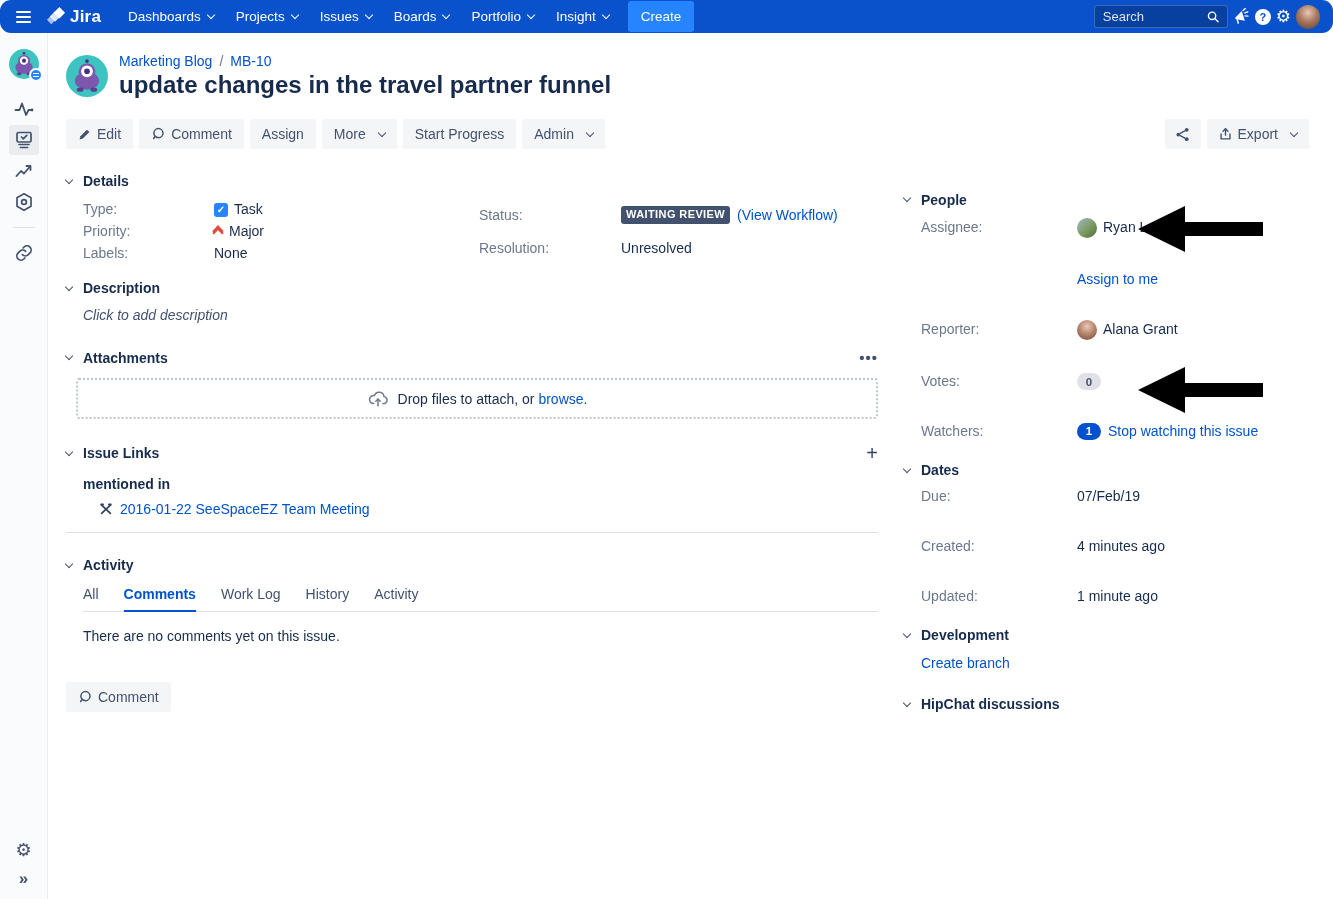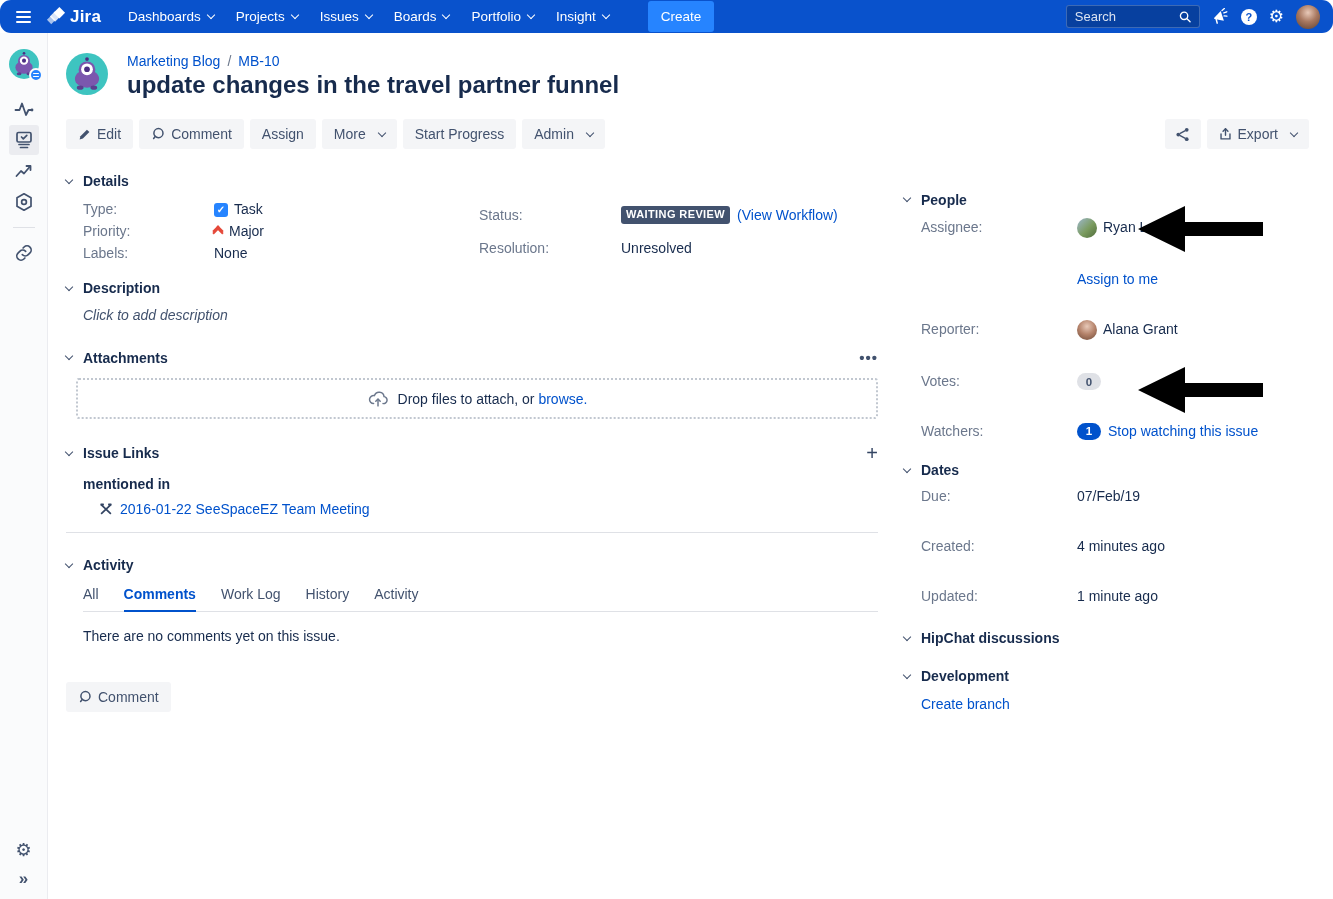--- a/index.html
+++ b/index.html
@@ -12,22 +12,22 @@
   .link { color:#0052CC; }
 
   
   .navbar { position:absolute; top:0; left:0; right:0; height:33px; background:#0952CC; display:flex; align-items:center; color:#fff; z-index:10;border-radius:11px; }
   .hamburger { margin:0 15px 0 16px; display:flex; flex-direction:column; gap:3px; cursor:pointer; }
   .hamburger span { width:15px; height:2px; background:#fff; border-radius:1px; }
   .brand { display:flex; align-items:center; gap:3px; margin-right:16px; cursor:pointer; }
   .brand-name { font-size:17px; font-weight:bold; letter-spacing:.2px; }
   .nav-item { display:flex; align-items:center; font-size:13.5px; padding:0 11px; height:30px; cursor:pointer; white-space:nowrap; }
   .caret { width:6px; height:6px; border-right:1.6px solid currentColor; border-bottom:1.6px solid currentColor; transform:rotate(45deg); display:inline-block; margin-left:7px; margin-top:-4px; }
-  .create-btn { background:#2684FF; border:none; color:#fff; font-size:13.5px; font-family:inherit; padding:8px 13px; border-radius:3px; margin-left:28px; cursor:pointer; }
-  .nav-right { margin-left:auto; display:flex; align-items:center; gap:12px; padding-right:13px; }
+  .create-btn { background:#2684FF; border:none; color:#fff; font-size:13.5px; font-family:inherit; padding:8px 13px; border-radius:3px; margin-left:8px; cursor:pointer; }
+  .nav-right { margin-left:auto; display:flex; align-items:center; gap:5px; padding-right:13px; }
   .search-box { display:flex; align-items:center; background:rgba(0,0,0,0.22); border:1px solid rgba(255,255,255,0.22); border-radius:3px; height:23px; width:134px; padding:0 7px 0 8px; }
   .search-box input { background:transparent; border:none; outline:none; color:#fff; font-size:13px; width:100%; font-family:inherit; }
   .search-box input::placeholder { color:rgba(255,255,255,0.85); }
   .nav-icon { display:flex; align-items:center; justify-content:center; cursor:pointer; }
   .help-circle { width:16px; height:16px; border-radius:50%; background:#fff; color:#0952CC; font-size:11px; font-weight:bold; display:flex; align-items:center; justify-content:center; }
   .gear-glyph { font-size:17px; line-height:1; color:#fff; }
   .nav-avatar { width:24px; height:24px; border-radius:50%; background:radial-gradient(circle at 50% 32%, #e8c9b8 0%, #a87860 45%, #5e4032 100%); cursor:pointer; }
 
   
   .sidebar { position:absolute; top:33px; left:0; bottom:0; width:48px; background:#FAFBFC; border-right:1px solid #EBECF0; display:flex; flex-direction:column; align-items:center; padding-top:16px; }
@@ -36,21 +36,21 @@
   .sb-badge i { display:block; width:6px; height:1.4px; background:#fff; border-radius:1px; }
   .sb-icon { width:30px; height:30px; display:flex; align-items:center; justify-content:center; margin-bottom:1px; border-radius:3px; cursor:pointer; color:#42526E; }
   .sb-icon.active { background:#EBECF0; }
   .sb-divider { width:22px; height:1px; background:#DFE1E6; margin:9px 0 10px; }
   .sb-bottom { margin-top:auto; display:flex; flex-direction:column; align-items:center; gap:11px; padding-bottom:12px; }
   .sb-gear { font-size:18px; color:#42526E; cursor:pointer; line-height:1; }
   .sb-expand { font-size:17px; font-weight:bold; color:#42526E; cursor:pointer; line-height:1; }
 
   
   .main { position:absolute; left:48px; top:33px; right:0; bottom:0; background:#fff; }
-  .issue-header { display:flex; align-items:flex-start; padding:20px 24px 0 18px;gap:8px; }
+  .issue-header { display:flex; align-items:center; padding:20px 24px 0 18px; }
   .ih-avatar { width:42px; height:42px; flex:none; }
   .ih-text { margin-left:11px; }
   .breadcrumb { font-size:14px; display:flex; gap:7px; align-items:center; }
   .bc-sep { color:#6B778C; }
   .issue-title { font-size:24px; font-weight:600; color:#172B4D; margin-top:2px; }
 
   .toolbar { display:flex; align-items:center; margin:20px 24px 0 18px; }
   .tb-left { display:flex; gap:6px; }
   .tb-right { margin-left:auto; display:flex; gap:6px; }
   .btn { display:inline-flex; align-items:center; gap:6px; background:#F4F5F7; border:none; border-radius:3px; height:30px; padding:0 12px; font-size:14px; color:#42526E; cursor:pointer; font-family:inherit; }
@@ -454,33 +454,33 @@
         <div class="pgrid">
           <div class="dlabel">Due:</div>
           <div class="dvalue">07/Feb/19</div>
           <div class="dlabel">Created:</div>
           <div class="dvalue">4 minutes ago</div>
           <div class="dlabel">Updated:</div>
           <div class="dvalue">1 minute ago</div>
         </div>
       </div>
 
+      <div class="sec mt-sec">
+        <div class="sec-head">
+          <i class="sec-chev"></i>
+          <span>Development</span>
+        </div>
+        <a class="link sub-link">Create branch</a>
+      </div>
+
       <div class="sec" style="margin-top:25px;">
         <div class="sec-head">
           <i class="sec-chev"></i>
           <span>HipChat discussions</span>
         </div>
-      </div>
-
-      <div class="sec mt-sec">
-        <div class="sec-head">
-          <i class="sec-chev"></i>
-          <span>Development</span>
-        </div>
-        <a class="link sub-link">Create branch</a>
       </div>
 
       <svg id="arrow-assignee" class="arrow" width="125" height="46">
         <polygon points="0,23 47,0 47,16 125,16 125,30 47,30 47,46" fill="#000"></polygon>
       </svg>
       <svg id="arrow-due" class="arrow" width="125" height="46">
         <polygon points="0,23 47,0 47,16 125,16 125,30 47,30 47,46" fill="#000"></polygon>
       </svg>
     </div>
   </div>

